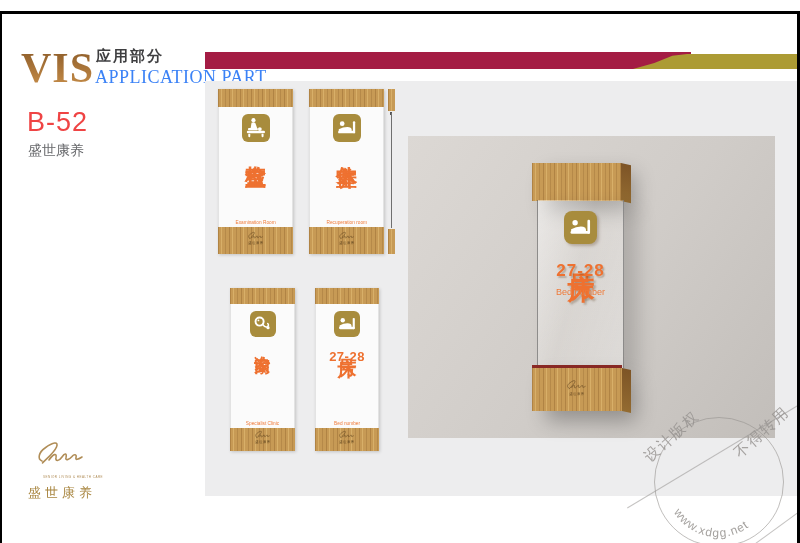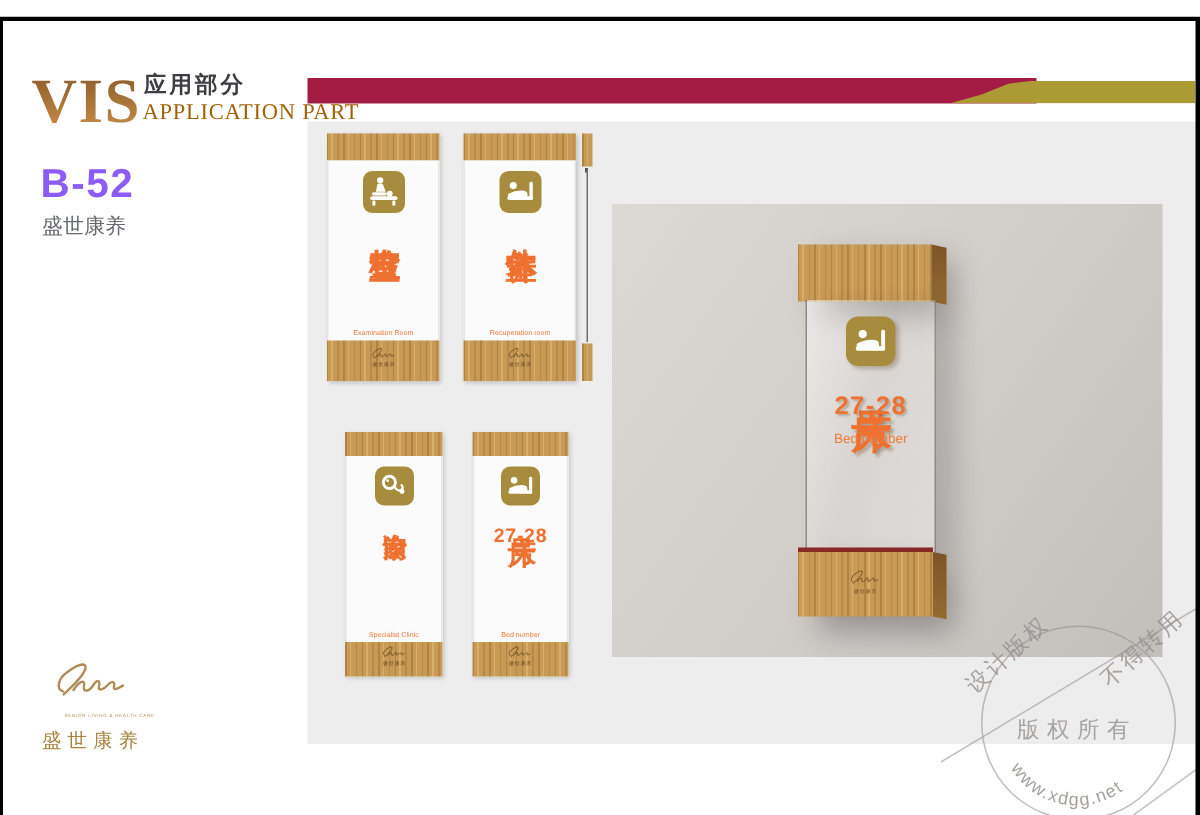--- a/index.html
+++ b/index.html
@@ -8,27 +8,27 @@
   .frame{position:absolute;inset:0;border-top:3px solid #000;border-left:2px solid #000;
          border-right:3px solid #000;border-bottom:5px solid #000;pointer-events:none;z-index:90;}
 
   
   .vis{position:absolute;left:21px;top:36px;font-family:"Liberation Serif","DejaVu Serif",serif;
        font-weight:bold;font-size:42px;line-height:1;letter-spacing:1px;
        background:linear-gradient(#8a5a28,#c98f4a);-webkit-background-clip:text;background-clip:text;
        color:transparent;}
   .sec-cn{position:absolute;left:96px;top:36px;font-size:15px;font-weight:600;color:#3e3e40;letter-spacing:2px;}
   .sec-en{position:absolute;left:95px;top:56px;font-family:"Liberation Serif","DejaVu Serif",serif;
-          font-size:15px;color:#a16207;letter-spacing:0.5px;}
+          font-size:18px;color:#3b82f6;letter-spacing:0.5px;}
   .bar-red{position:absolute;left:205px;top:41px;width:486px;height:17px;background:#a41c44;}
   .bar-gold{position:absolute;left:633px;top:43px;width:164px;height:15px;background:#ac9b34;
             clip-path:polygon(0 100%,13% 60%,24% 12%,33% 0,100% 0,100% 100%);}
 
   
-  .code{position:absolute;left:27px;top:96px;font-size:27px;font-weight:700;color:#8b5cf6;letter-spacing:1px;}
+  .code{position:absolute;left:27px;top:96px;font-size:27px;font-weight:400;color:#ef4444;letter-spacing:1px;}
   .subtitle{position:absolute;left:28px;top:131px;font-size:14px;color:#696a6d;}
   .brand{position:absolute;left:24px;top:428px;width:76px;text-align:center;}
   .brand .tag{font-size:6px;transform:scale(.5);transform-origin:center top;color:#b08d57;
               letter-spacing:1px;white-space:nowrap;margin-top:-2px;}
   .brand .bn{margin-top:3px;font-family:"Liberation Serif","DejaVu Serif",serif;
              font-size:13px;color:#a8853f;letter-spacing:4px;white-space:nowrap;}
 
   
   .panel{position:absolute;left:205px;top:70px;width:592px;height:415px;background:#ededee;}
 
@@ -292,21 +292,20 @@
     </div>
     <div class="ftr-side"></div>
   </div>
 
   <div class="wm">
     <div class="wm-line wm-l1"></div>
     <div class="wm-line wm-l2"></div>
     <div class="wm-circle"></div>
     <div class="wm-diag wm-d1">设计版权</div>
     <div class="wm-diag wm-d2">不得转用</div>
-    <div class="wm-sub">版权所有</div>
     <svg class="wm-url" viewBox="0 0 136 136">
       <defs>
           <path id="wm-arc" d="M 20,90 A 52,52 0 0 0 116,90"></path>
         </defs>
       <text font-size="12" fill="rgba(148,144,141,0.85)" letter-spacing="1">
         <textPath href="#wm-arc" startOffset="8">www.xdgg.net</textPath>
       </text>
     </svg>
   </div>
 

